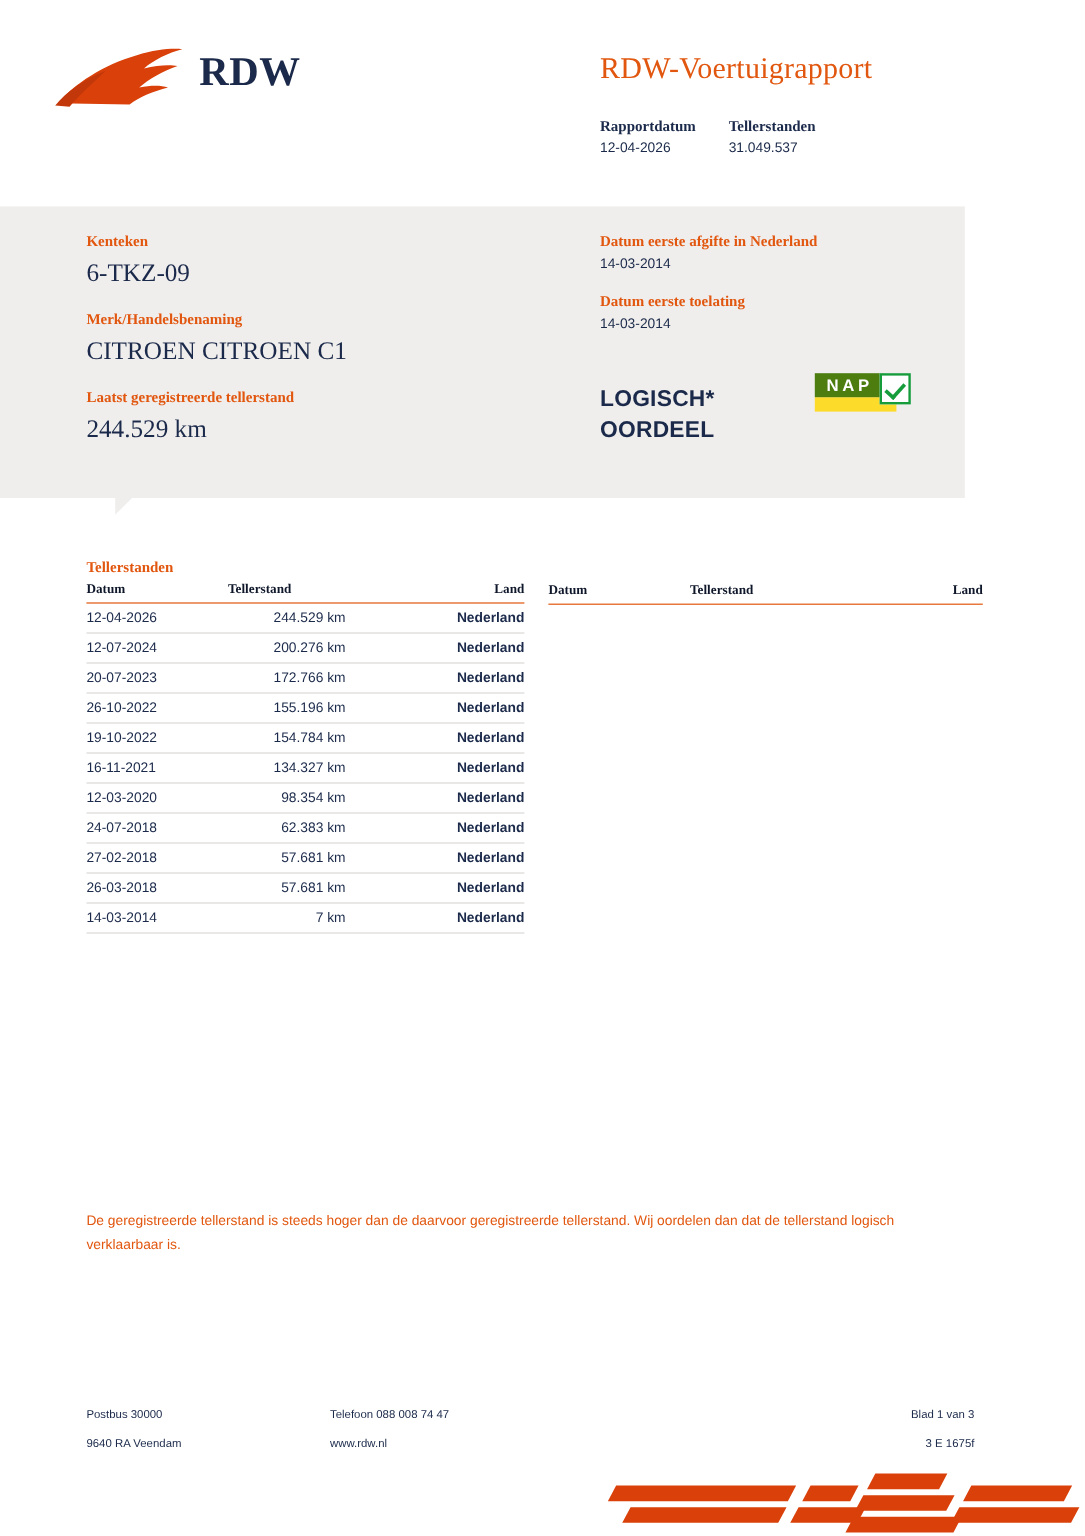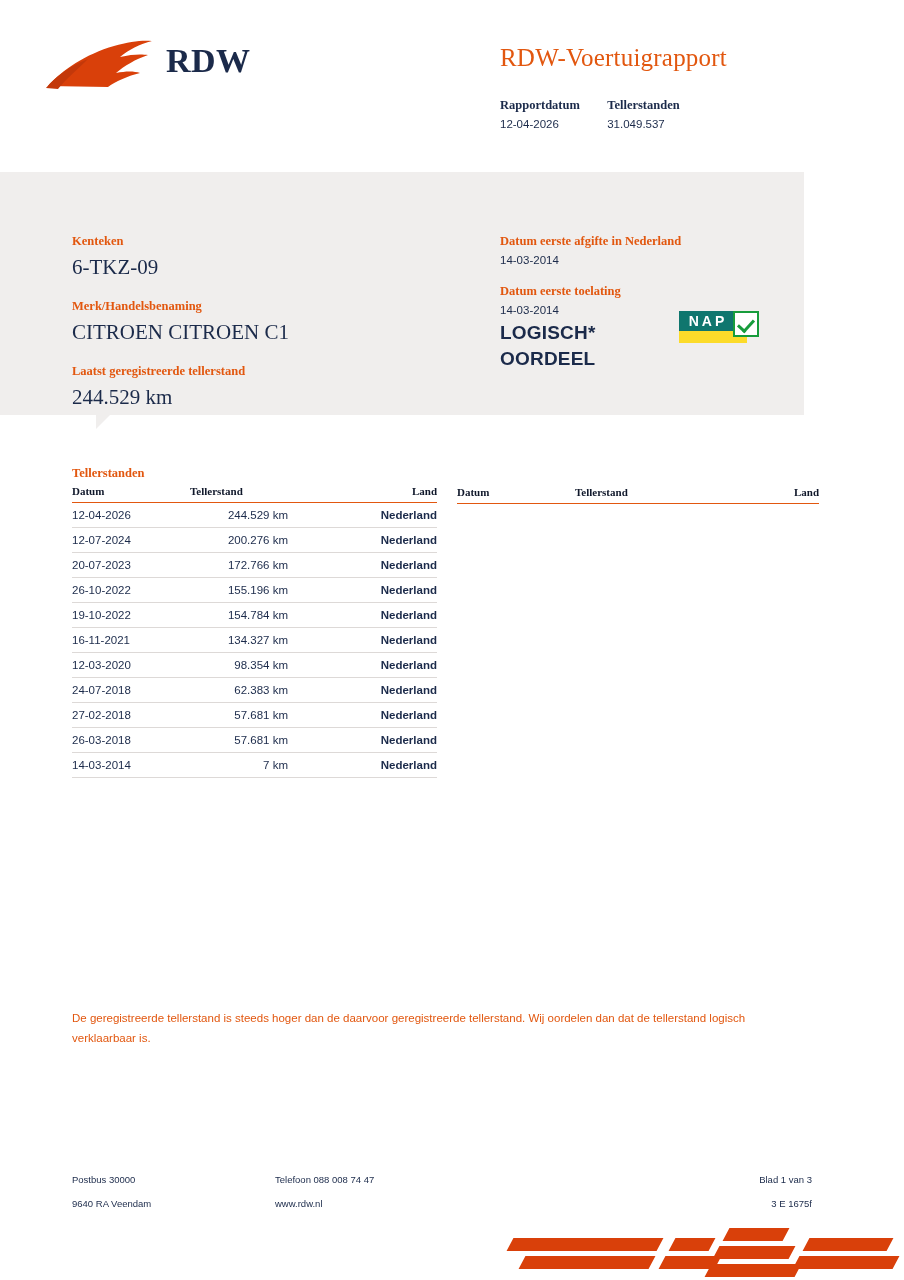--- a/index.html
+++ b/index.html
@@ -99,21 +99,20 @@
     top: 415px;
     width: 0; height: 0;
     border-left: 14px solid #f0eeed;
     border-bottom: 14px solid transparent;
   }
   .field-label {
     font-family: "Liberation Serif", serif;
     font-weight: bold;
     font-size: 12.5px;
     color: #e2570f;
-    margin-top: 40px;
   }
   .field-value {
     font-family: "Liberation Serif", serif;
     font-size: 21px;
     color: #1b2a4a;
     line-height: 27px;
   }
   .panel-left { position: absolute; left: 72px; top: 22px; width: 400px; }
   .panel-right { position: absolute; left: 500px; top: 22px; width: 290px; }
   .sp-1 { margin-top: 5px; }
@@ -138,21 +137,21 @@
     position: absolute;
     left: 679px;
     top: 139px;
     width: 80px;
     height: 32px;
   }
   .nap-top {
     position: absolute;
     left: 0; top: 0;
     width: 58px; height: 20px;
-    background: #0f766e;
+    background: #4d7c0f;
     color: #ffffff;
     font-weight: bold;
     font-size: 14px;
     letter-spacing: 3px;
     text-align: center;
     line-height: 20px;
   }
   .nap-bottom {
     position: absolute;
     left: 0; top: 20px;

